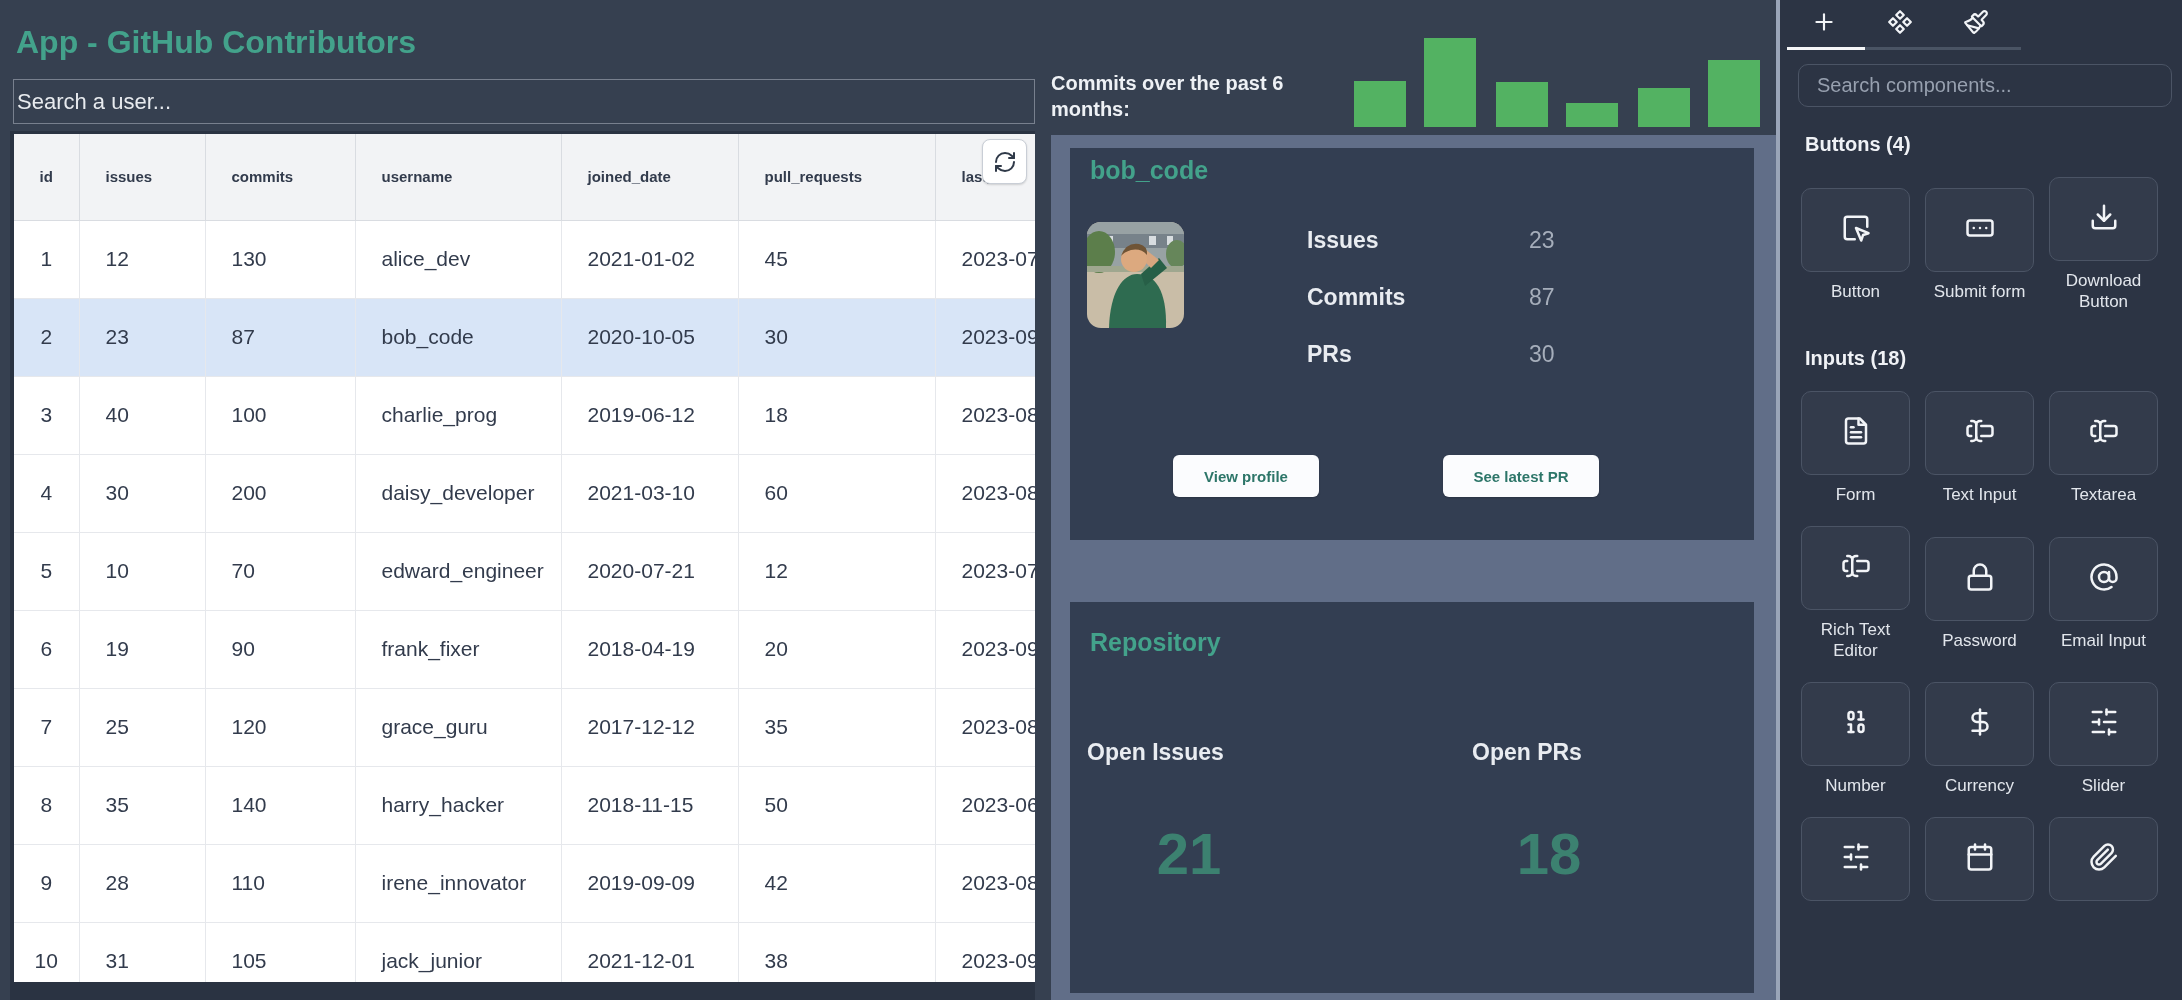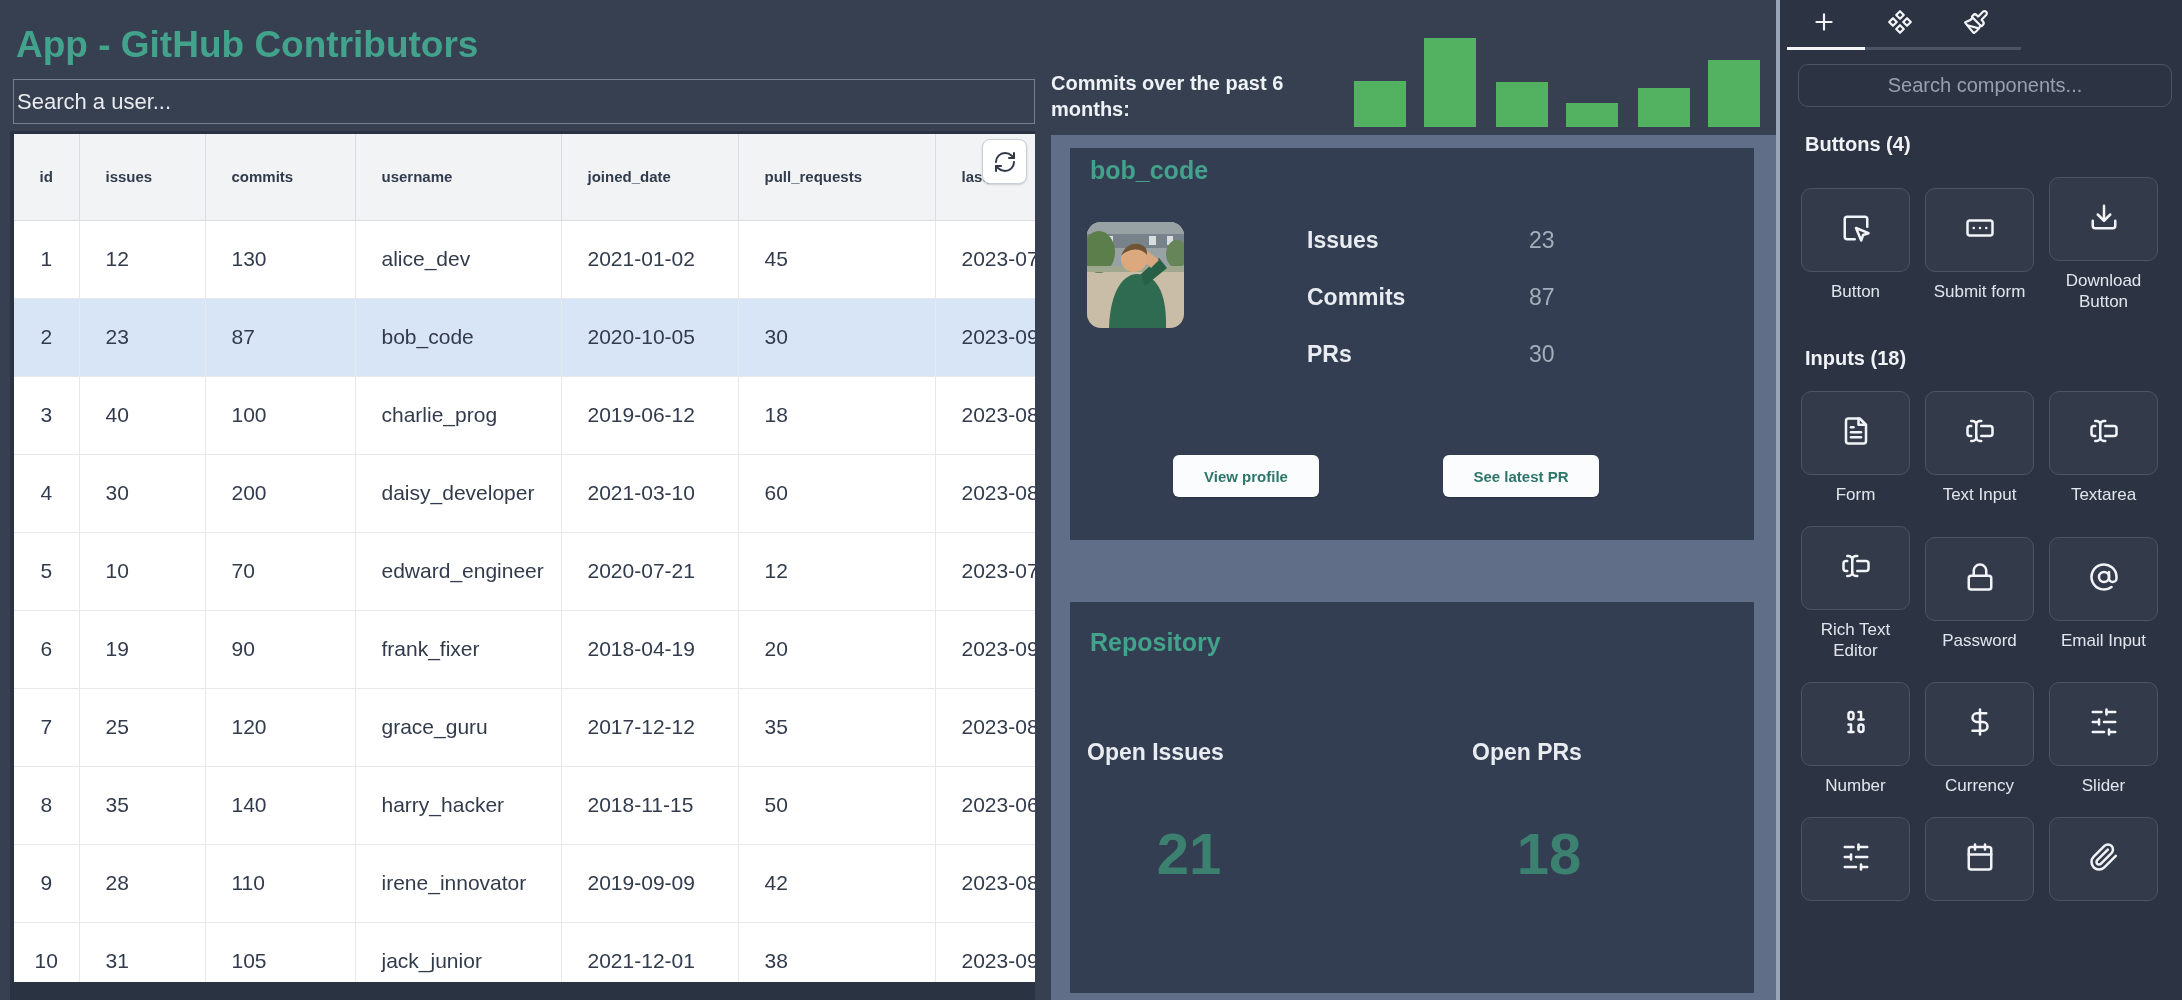--- a/index.html
+++ b/index.html
@@ -5,21 +5,21 @@
   html,body{margin:0;padding:0;}
   body{
     width:2182px;height:1000px;overflow:hidden;position:relative;
     background:var(--page-bg,#364050);
     font-family:"Liberation Sans",sans-serif;
     -webkit-font-smoothing:antialiased;
   }
   .abs{position:absolute;}
 
   
-  .app-title{left:16px;top:24px;font-size:37px;font-weight:700;color:var(--accent,#43a28b);}
+  .app-title{left:16px;top:24px;font-size:32px;font-weight:700;color:var(--accent,#43a28b);}
   .user-search{
     left:13px;top:79px;width:1022px;height:45px;box-sizing:border-box;
     background:transparent;border:1px solid #78808e;color:#e8ebef;
     font-size:22px;padding:0 3px;font-family:inherit;outline:none;
   }
   .user-search::placeholder{color:#e8ebef;opacity:1;}
   .table-wrap{
     left:10px;top:131px;width:1025px;height:869px;background:#fff;overflow:hidden;
     border-top:3px solid #2a3342;border-left:4px solid #2a3342;box-sizing:border-box;
   }
@@ -80,21 +80,21 @@
   
   .sidebar{left:1780px;top:0;width:402px;height:1000px;background:var(--sidebar-bg,#2c3444);overflow:hidden;}
   .tabs{position:absolute;left:6px;top:6px;display:flex;}
   .tab{width:76px;height:36px;display:flex;align-items:center;justify-content:center;color:#f2f4f7;cursor:pointer;}
   .tab svg{width:26px;height:26px;}
   .tab-underline{position:absolute;left:7px;top:47px;width:78px;height:3px;background:#f5f6f8;}
   .tab-track{position:absolute;left:85px;top:47px;width:156px;height:3px;background:#4a5464;}
   .comp-search{
     position:absolute;left:18px;top:64px;width:374px;height:43px;box-sizing:border-box;
     background:transparent;border:1px solid #4b5465;border-radius:10px;color:#e2e6ec;
-    font-size:20px;padding:12px 18px;font-family:inherit;outline:none;text-align:center;
+    font-size:20px;padding:12px 18px;font-family:inherit;outline:none;
   }
   .comp-search::placeholder{color:#97a0af;opacity:1;}
   .sections{position:absolute;left:21px;top:107px;width:370px;}
   .section-title{font-size:20px;font-weight:700;color:#f0f2f6;margin:26px 4px 21px 4px;}
   .sections .section:nth-child(2) .section-title{margin-top:14px;}
   .grid{display:grid;grid-template-columns:109px 109px 109px;column-gap:15px;}
   .comp-item{display:flex;flex-direction:column;align-items:center;justify-content:center;}
   .comp-card{
     width:109px;height:84px;box-sizing:border-box;background:#333b4b;border:1.5px solid #4b5465;
     border-radius:10px;display:flex;align-items:center;justify-content:center;color:#f2f4f7;cursor:pointer;

